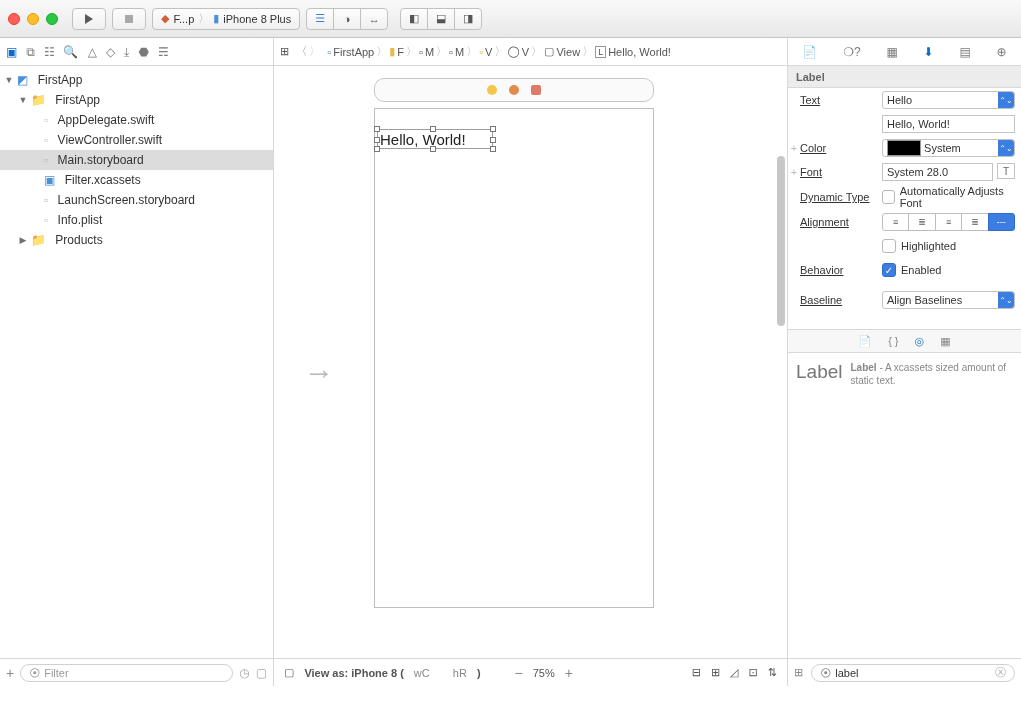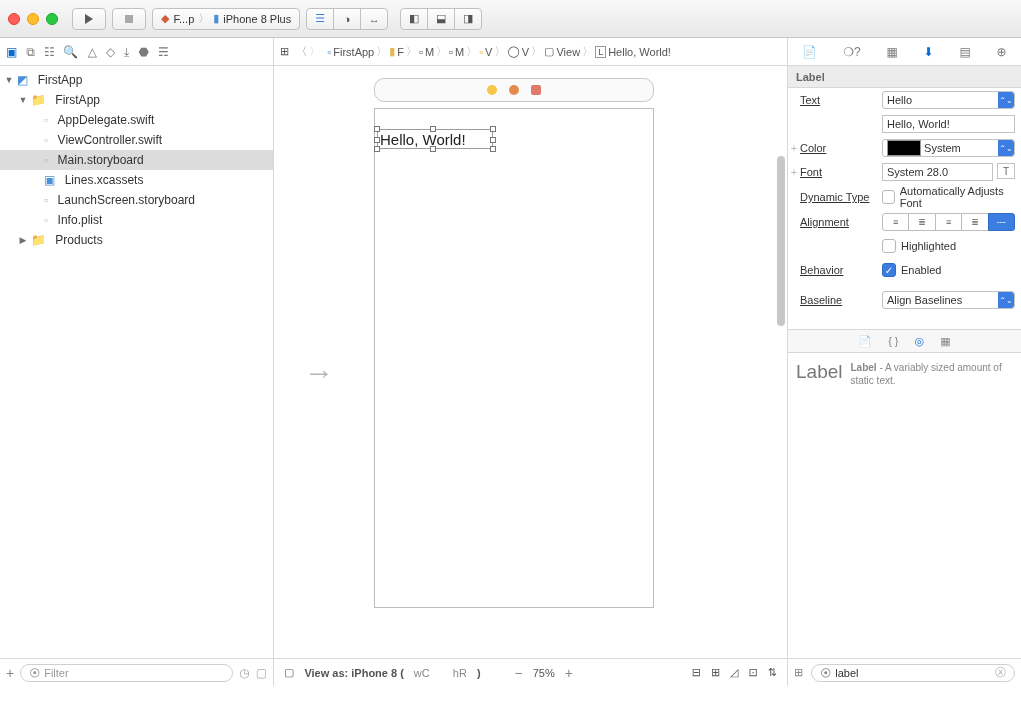--- a/index.html
+++ b/index.html
@@ -160,21 +160,21 @@
 
 <div class="main">
 
   <div class="sidebar">
     <div class="tree">
       <div class="tree-row"><span class="disclosure">▼</span><span class="folder-icon">◩</span>&nbsp;<span>FirstApp</span></div>
       <div class="tree-row" style="padding-left:18px;"><span class="disclosure">▼</span><span style="color:#e5b94e;">📁</span>&nbsp;<span>FirstApp</span></div>
       <div class="tree-row" style="padding-left:44px;"><span class="swift-icon">▫</span>&nbsp;<span>AppDelegate.swift</span></div>
       <div class="tree-row" style="padding-left:44px;"><span class="swift-icon">▫</span>&nbsp;<span>ViewController.swift</span></div>
       <div class="tree-row selected" style="padding-left:44px;"><span class="sb-icon">▫</span>&nbsp;<span>Main.storyboard</span></div>
-      <div class="tree-row" style="padding-left:44px;"><span class="assets-icon">▣</span>&nbsp;<span>Lines.xcassets</span></div>
+      <div class="tree-row" style="padding-left:44px;"><span class="assets-icon">▣</span>&nbsp;<span>Filter.xcassets</span></div>
       <div class="tree-row" style="padding-left:44px;"><span class="sb-icon">▫</span>&nbsp;<span>LaunchScreen.storyboard</span></div>
       <div class="tree-row" style="padding-left:44px;"><span class="swift-icon">▫</span>&nbsp;<span>Info.plist</span></div>
       <div class="tree-row" style="padding-left:18px;"><span class="disclosure">▶</span><span style="color:#e5b94e;">📁</span>&nbsp;<span>Products</span></div>
     </div>
     <div class="sidebar-footer">
       <span style="color:#888;font-size:14px;">+</span>
       <div class="filter-input">
         <span>⦿</span>
         <span>Filter</span>
       </div>
@@ -324,21 +324,21 @@
     </div>
 
     <div class="insp-tabs">
       <span>📄</span>
       <span>{ }</span>
       <span style="color:#0b6bcb;">◎</span>
       <span>▦</span>
     </div>
     <div class="lib-panel">
       <div class="lib-label">Label</div>
-      <div class="lib-desc"><b>Label</b><span> - A variably sized amount of static text.</span></div>
+      <div class="lib-desc"><b>Label</b><span> - A xcassets sized amount of static text.</span></div>
     </div>
     <div style="flex:1;"></div>
     <div class="insp-footer">
       <span style="color:#888;">⊞</span>
       <div class="lib-filter">
         <span style="color:#888;">⦿</span>
         <span>label</span>
         <span style="flex:1;"></span>
         <span style="color:#aaa;">ⓧ</span>
       </div>

